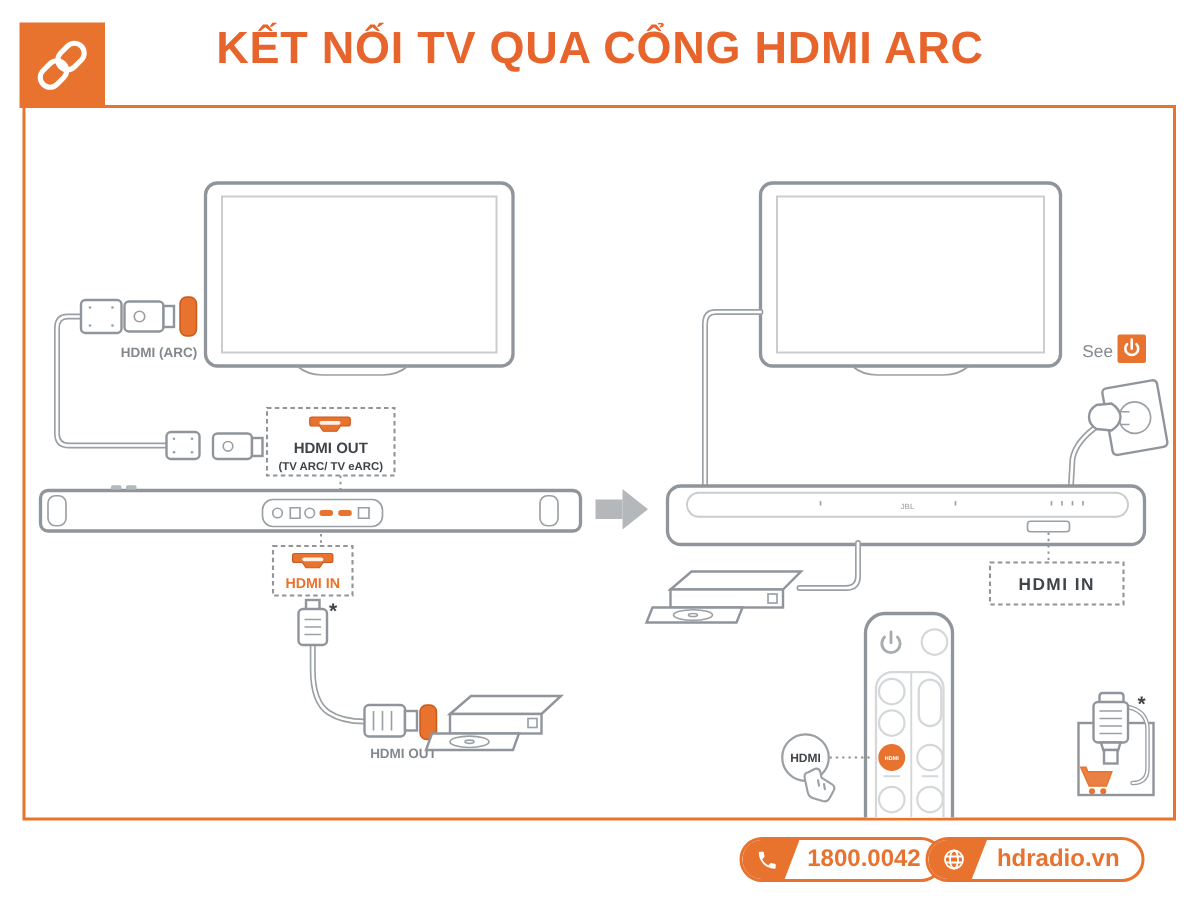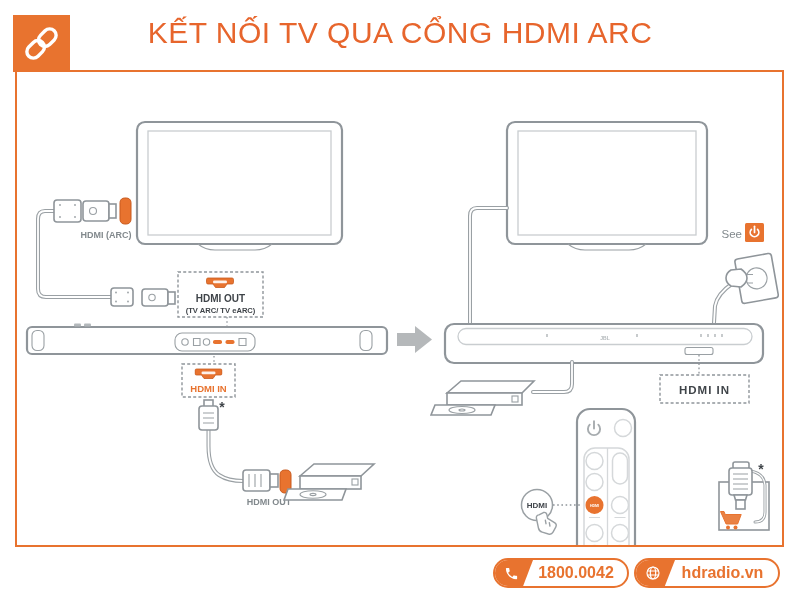--- a/index.html
+++ b/index.html
@@ -1,19 +1,19 @@
 <!DOCTYPE html>
 <html><head>
 <meta charset="utf-8">
 <style>
   html,body{margin:0;padding:0;}
   body{width:800px;height:601px;background:#fff;position:relative;overflow:hidden;
        font-family:"Liberation Sans",sans-serif;}
   .title{position:absolute;left:0;top:16px;width:800px;text-align:center;
-         font-size:30px;font-weight:normal;color:#E7652C;letter-spacing:.5px;}
+         font-size:30px;font-weight:bold;color:#E7652C;letter-spacing:.5px;}
   .link-badge{position:absolute;left:13px;top:15px;width:57px;height:57px;background:#E8732F;z-index:3;}
   .content-box{position:absolute;left:15px;top:70px;width:765px;height:473px;
                border:2px solid #E8732F;background:#fff;}
   .section-label{position:absolute;left:17px;top:14px;font-size:17px;font-weight:bold;color:#3F4449;}
   svg text{font-family:"Liberation Sans",sans-serif;}
   .o2{stroke:#8F959A;stroke-width:2.2;fill:#fff;}
   .o16{stroke:#8F959A;stroke-width:1.6;fill:#fff;}
   .o12{stroke:#9AA0A4;stroke-width:1.1;fill:none;}
   .thin{stroke:#C9CDD0;stroke-width:1.3;fill:none;}
   .dashbox{stroke:#8F959A;stroke-width:1.4;fill:#fff;stroke-dasharray:3 2.2;}
@@ -271,21 +271,21 @@
 
 <div class="footer-pill" style="left:493px;top:558px;width:136px;">
   <div class="pill-ico">
     <svg width="15" height="15" viewBox="0 0 24 24">
       <path fill="#fff" d="M6.6,10.8c1.4,2.8,3.8,5.1,6.6,6.6l2.2-2.2c0.3-0.3,0.7-0.4,1-0.2 c1.1,0.4,2.4,0.6,3.6,0.6c0.6,0,1,0.4,1,1V20c0,0.6-0.4,1-1,1C10.6,21,3,13.4,3,4c0-0.6,0.4-1,1-1h3.5 c0.6,0,1,0.4,1,1c0,1.3,0.2,2.5,0.6,3.6c0.1,0.3,0,0.7-0.2,1L6.6,10.8z"></path>
     </svg>
   </div>
   <div class="pill-txt">1800.0042</div>
 </div>
 
-<div class="footer-pill" style="left:634px;top:558px;width:146px;">
+<div class="footer-pill" style="left:617px;top:558px;width:146px;">
   <div class="pill-ico">
     <svg width="16" height="16" viewBox="0 0 24 24" fill="none" stroke="#fff" stroke-width="1.8">
       <circle cx="12" cy="12" r="9"></circle>
       <ellipse cx="12" cy="12" rx="4" ry="9"></ellipse>
       <path d="M3.6,9 H20.4 M3.6,15 H20.4"></path>
     </svg>
   </div>
   <div class="pill-txt">hdradio.vn</div>
 </div>
 

